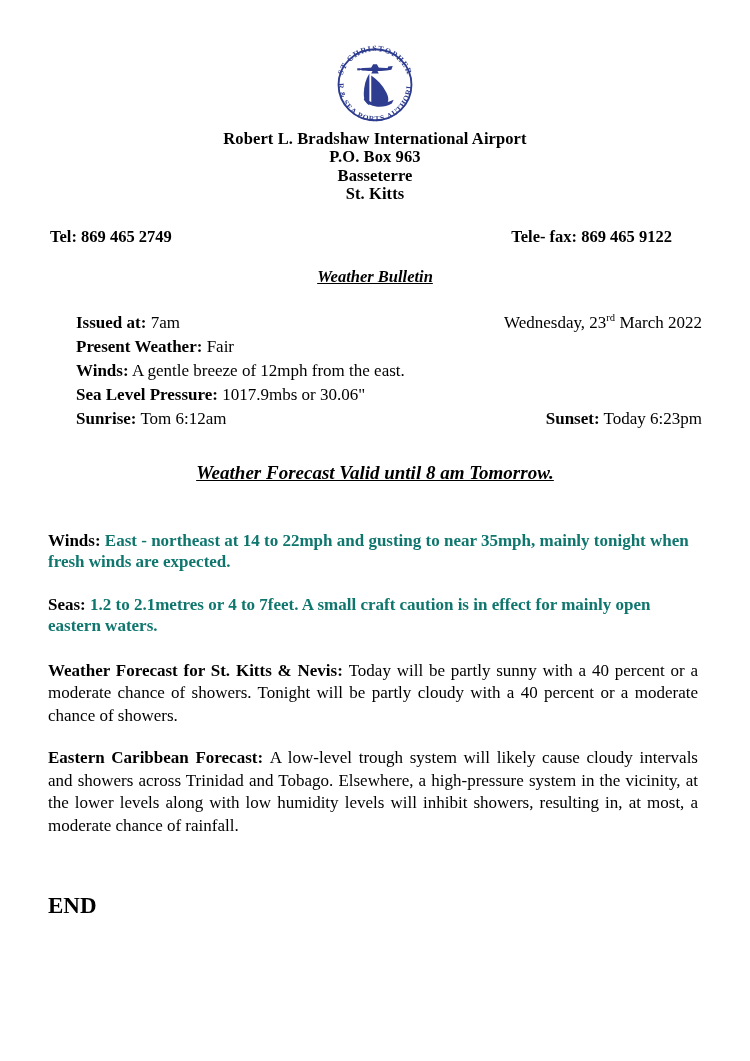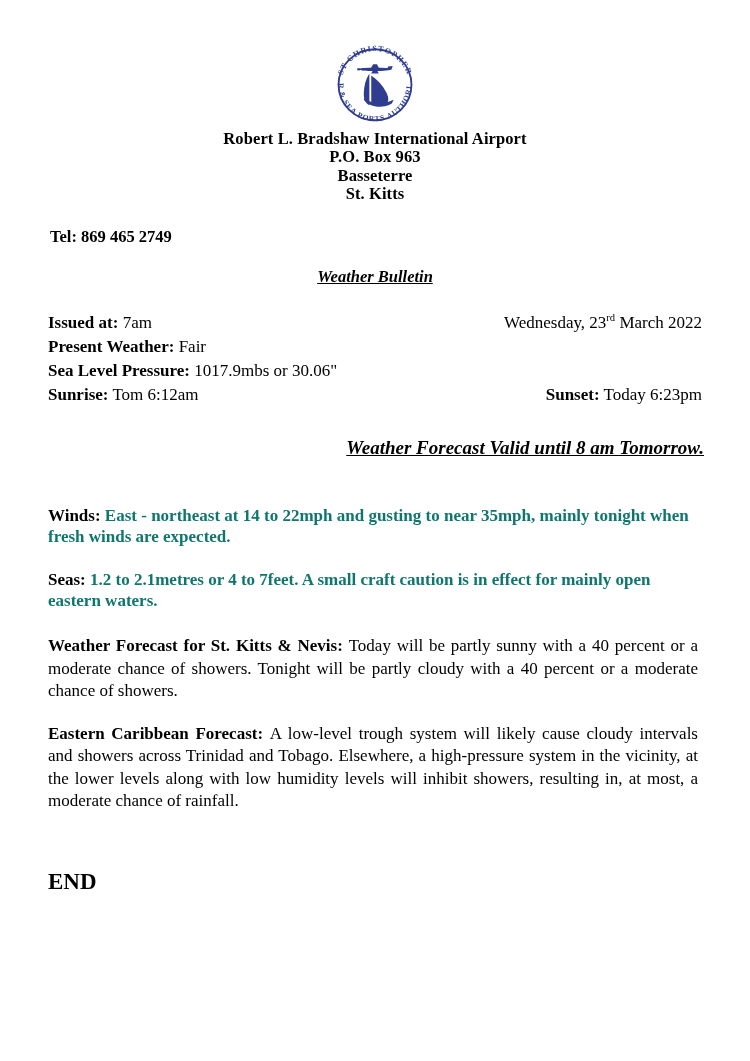--- a/index.html
+++ b/index.html
@@ -63,41 +63,41 @@
   
   .bulletin-title {
     text-align: center;
     font-weight: bold;
     font-style: italic;
     text-decoration: underline;
     font-size: 16.5px;
     margin-top: 20px;
   }
   .forecast-valid {
-    text-align: right;
+    text-align: center;
     font-weight: bold;
     font-style: italic;
     text-decoration: underline;
     font-size: 19px;
     margin-top: 30px;
   }
 
   
   .obs {
     margin-top: 24px;
     font-size: 17px;
     line-height: 24.2px;
   }
   .obs-line {
     display: flex;
     justify-content: space-between;
     align-items: baseline;
     white-space: nowrap;
   }
-  .obs-line .left { padding-left: 2px; }
+  .obs-line .left { padding-left: 2px; margin-left: 28px; }
   .obs-line .right { padding-right: 2px; }
   .lbl { font-weight: bold; }
   .val { font-weight: normal; }
   sup {
     font-size: 0.62em;
     vertical-align: super;
     line-height: 0;
   }
   .deg { font-size: 0.78em; vertical-align: super; line-height: 0; }
 
@@ -171,20 +171,21 @@
 
   <div class="org-header">
     <div>Robert L. Bradshaw International Airport</div>
     <div>P.O. Box 963</div>
     <div>Basseterre</div>
     <div>St. Kitts</div>
   </div>
 
   <div class="contact-row">
     <span class="tel">Tel: 869 465 2749</span>
+    <span class="fax">Tele- fax: 869 465 9122</span>
   </div>
 
   <div class="bulletin-title">Weather Bulletin</div>
 
   <div class="obs">
 
     <div class="obs-line">
       <span class="left">
         <span class="lbl">Issued at:</span>
         <span class="val">7am</span>
@@ -195,20 +196,27 @@
     </div>
 
     <div class="obs-line">
       <span class="left">
         <span class="lbl">Present Weather:</span>
         <span class="val">Fair</span>
       </span>
       <span class="right"></span>
     </div>
 
+    <div class="obs-line">
+      <span class="left">
+        <span class="lbl">Winds:</span>
+        <span class="val">A gentle breeze of 12mph from the east.</span>
+      </span>
+      <span class="right"></span>
+    </div>
 
 
     <div class="obs-line">
       <span class="left">
         <span class="lbl">Sea Level Pressure:</span>
         <span class="val">1017.9mbs or 30.06"</span>
       </span>
       <span class="right"></span>
     </div>
 

